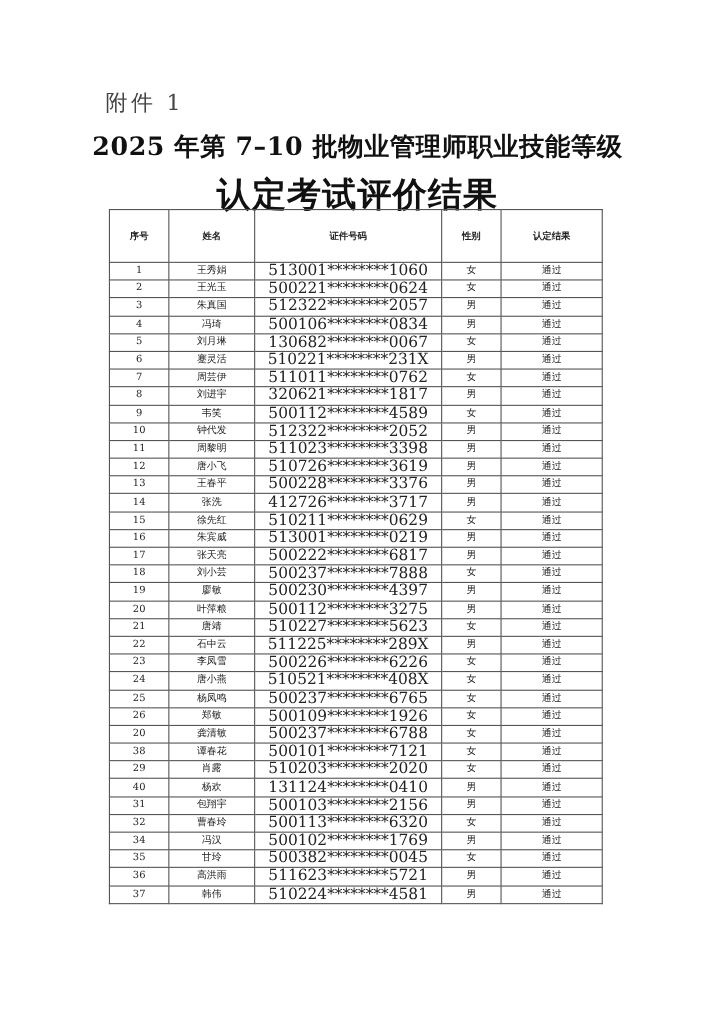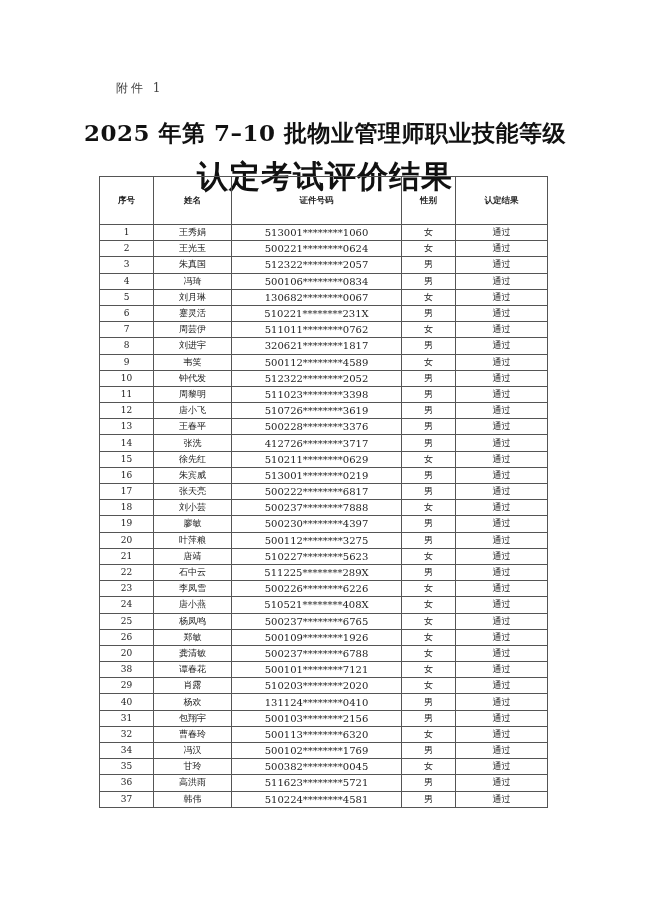--- a/index.html
+++ b/index.html
@@ -10,43 +10,43 @@
     body {
       width: 650px;
       height: 919px;
       position: relative;
       overflow: hidden;
       font-family: "DejaVu Serif", "Liberation Serif", serif;
       color: #111;
     }
     .attachment {
       position: absolute;
-      left: 116px;
+      left: 96px;
       top: 80px;
-      font-size: 12px;
+      font-size: 20px;
       color: #444;
       letter-spacing: 3px;
       font-family: "DejaVu Serif", serif;
     }
     .title {
       position: absolute;
       left: 0;
       width: 650px;
       text-align: center;
       font-weight: bold;
       color: #111;
       font-family: "DejaVu Serif", serif;
     }
     .title.l1 { top: 118px; font-size: 23px; letter-spacing: 0.5px; }
     .title.l2 { top: 156px; font-size: 31px; letter-spacing: 1px; }
 
     table.results {
       position: absolute;
       left: 99px;
-      top: 176px;
+      top: 190px;
       width: 448px;
       border-collapse: collapse;
       table-layout: fixed;
       font-family: "DejaVu Serif", serif;
     }
     table.results th, table.results td {
       border: 1px solid #555;
       text-align: center;
       padding: 0;
       color: #222;
@@ -58,21 +58,21 @@
       font-size: 8.5px;
       font-weight: bold;
       font-family: "DejaVu Sans", sans-serif;
       color: #222;
     }
     table.results td {
       height: 15.2px;
       font-size: 9px;
       line-height: 15px;
     }
-    table.results td.id { font-size: 10px; letter-spacing: 0; margin-top: 18px; }
+    table.results td.id { font-size: 14px; letter-spacing: 0; margin-top: 18px; }
     table.results { border: 1.5px solid #444; }
   </style>
 </head>
 <body>
 
 <div class="attachment">附件 1</div>
 <div class="title l1">2025 年第 7–10 批物业管理师职业技能等级</div>
 <div class="title l2">认定考试评价结果</div>
 
 <table class="results">

